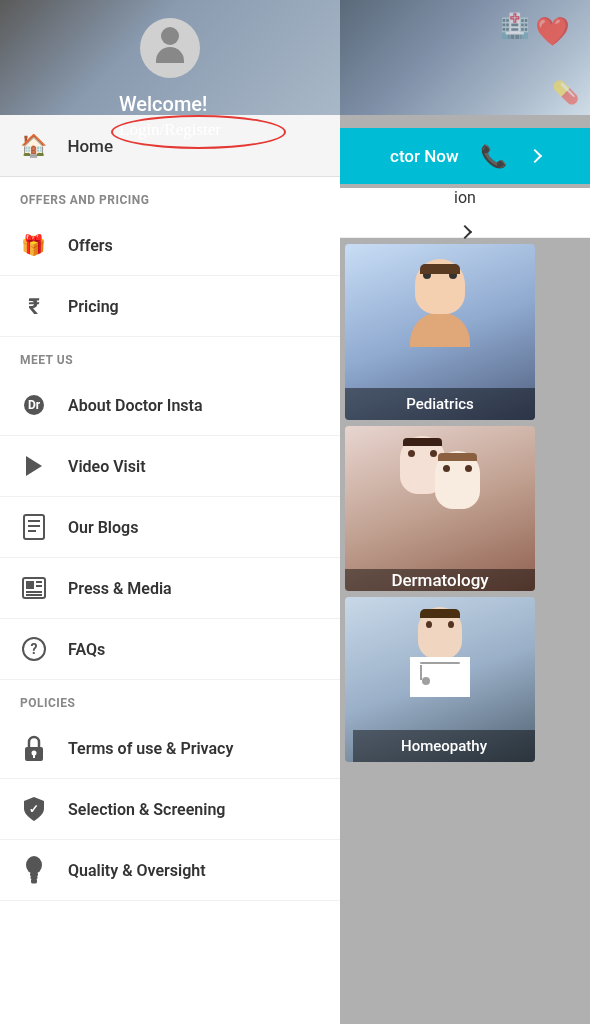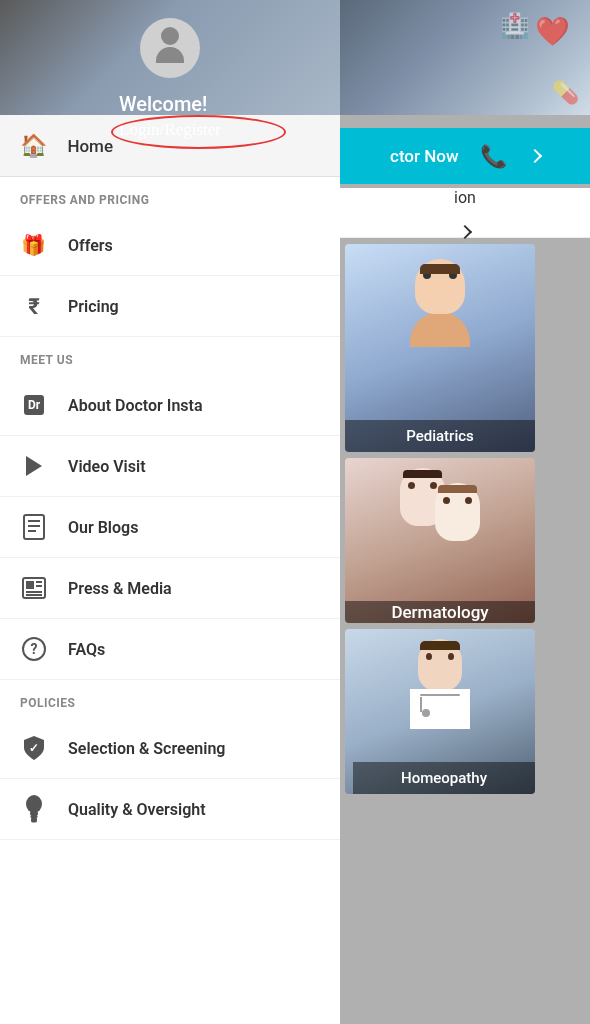--- a/index.html
+++ b/index.html
@@ -198,21 +198,21 @@
   <div class="chevron-right"></div>
 </div>
 
 <div style="position:absolute;top:188px;left:340px;width:250px;height:50px;background:white;z-index:2;display:flex;align-items:center;justify-content:space-between;padding:0 14px;border-bottom:1px solid #eee;flex-direction:column;">
   <span style="font-size:16px;color:#333;">ion</span>
   <div class="chevron-right" style="border-color:#333;"></div>
 </div>
 
 <div style="position:absolute;top:244px;left:345px;width:240px;z-index:2;">
 
-  <div style="width:190px;height:208px;margin-bottom:6px;border-radius:4px;overflow:hidden;position:relative;background:linear-gradient(160deg,#c8ddf5 0%,#90aad0 50%,#506080 100%);">
+  <div style="width:190px;height:176px;margin-bottom:6px;border-radius:4px;overflow:hidden;position:relative;background:linear-gradient(160deg,#c8ddf5 0%,#90aad0 50%,#506080 100%);">
 
     <div style="position:absolute;top:15px;left:50%;transform:translateX(-50%);width:70px;height:95px;">
       <div style="width:50px;height:55px;background:#f5d0b0;border-radius:25px 25px 20px 20px;margin:0 auto;position:relative;">
         <div style="position:absolute;top:12px;left:8px;width:8px;height:8px;background:#333;border-radius:50%;"></div>
         <div style="position:absolute;top:12px;right:8px;width:8px;height:8px;background:#333;border-radius:50%;"></div>
         <div style="position:absolute;top:5px;left:5px;right:5px;height:10px;background:#5a3a20;border-radius:5px 5px 0 0;"></div>
       </div>
       <div style="width:60px;height:35px;background:#e0a878;border-radius:30px 30px 0 0;margin:-2px auto 0;"></div>
     </div>
     <div style="position:absolute;bottom:0;left:0;right:0;background:rgba(0,0,0,0.45);color:white;font-size:15px;font-weight:500;padding:7px 10px;text-align:center;">Pediatrics</div>
@@ -291,21 +291,21 @@
     <div class="menu-icon">
       <span style="font-size:22px;font-weight:bold;color:#555;">₹</span>
     </div>
     <span class="menu-label">Pricing</span>
   </div>
 
   <div class="section-header">MEET US</div>
 
   <div class="menu-item">
     <div class="menu-icon">
-      <span style="font-size:12px;font-weight:bold;color:white;background:#555;padding:3px 4px;border-radius:3px;">Dr</span>
+      <span style="font-size:12px;font-weight:bold;color:white;background:#555;padding:3px 4px;border-radius:10px;">Dr</span>
     </div>
     <span class="menu-label">About Doctor Insta</span>
   </div>
 
   <div class="menu-item">
     <div class="menu-icon">
       <div style="width:0;height:0;border-top:10px solid transparent;border-bottom:10px solid transparent;border-left:16px solid #555;"></div>
     </div>
     <span class="menu-label">Video Visit</span>
   </div>
@@ -341,20 +341,31 @@
       <svg width="24" height="24" viewBox="0 0 24 24">
         <circle cx="12" cy="12" r="11" fill="none" stroke="#555" stroke-width="2"></circle>
         <text x="12" y="17" text-anchor="middle" font-size="14" font-weight="bold" fill="#555">?</text>
       </svg>
     </div>
     <span class="menu-label">FAQs</span>
   </div>
 
   <div class="section-header">POLICIES</div>
 
+  <div class="menu-item">
+    <div class="menu-icon">
+      <svg width="22" height="28" viewBox="0 0 22 28">
+        <rect x="2" y="13" width="18" height="14" rx="2" fill="#555"></rect>
+        <path d="M6 13 V8 a5 5 0 0 1 10 0 V13" fill="none" stroke="#555" stroke-width="2.5"></path>
+        <circle cx="11" cy="19" r="2.5" fill="white"></circle>
+        <line x1="11" y1="21" x2="11" y2="24" stroke="white" stroke-width="2"></line>
+      </svg>
+    </div>
+    <span class="menu-label">Terms of use &amp; Privacy</span>
+  </div>
 
   <div class="menu-item">
     <div class="menu-icon">
       <svg width="24" height="28" viewBox="0 0 24 28">
         <path d="M12 2 L22 6 L22 14 C22 20 12 26 12 26 C12 26 2 20 2 14 L2 6 Z" fill="#555"></path>
         <text x="12" y="18" text-anchor="middle" font-size="12" font-weight="bold" fill="white">✓</text>
       </svg>
     </div>
     <span class="menu-label">Selection &amp; Screening</span>
   </div>

